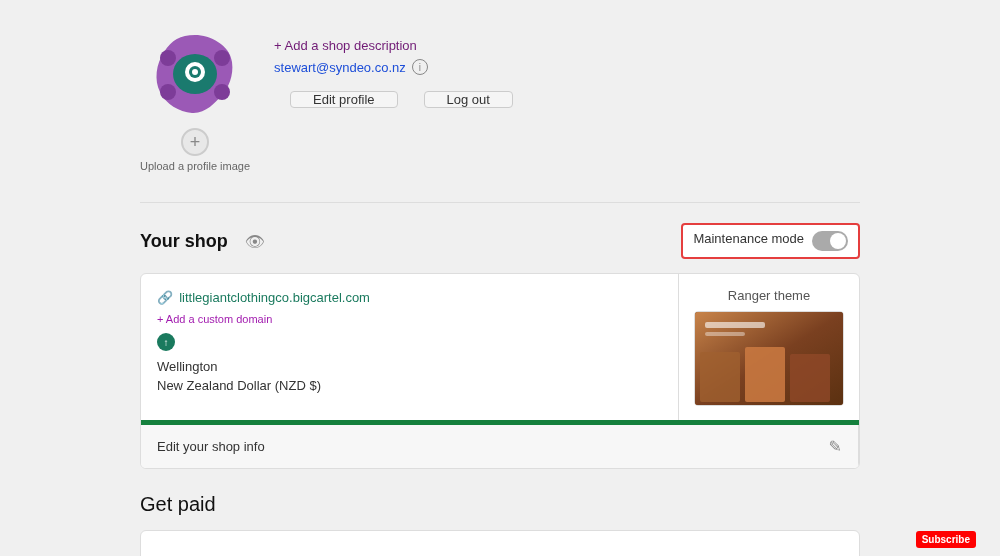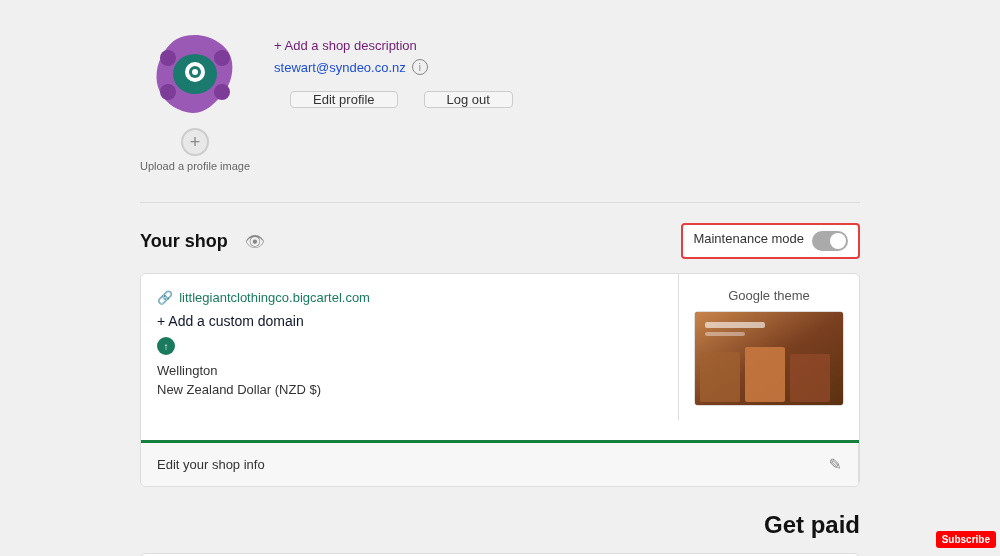--- a/index.html
+++ b/index.html
@@ -222,22 +222,22 @@
       display: flex;
       align-items: center;
       gap: 6px;
       color: #1a7a5e;
       font-size: 13px;
       text-decoration: none;
       margin-bottom: 8px;
     }
 
     .add-domain {
-      color: #0f172a;
-      font-size: 14px;
+      color: #a21caf;
+      font-size: 11px;
       margin-bottom: 8px;
     }
 
     .upgrade-row {
       display: flex;
       align-items: center;
       gap: 6px;
       margin-bottom: 8px;
     }
 
@@ -291,22 +291,21 @@
     .theme-preview-img {
       width: 100%;
       height: 100%;
       background: linear-gradient(135deg, #8B4513 0%, #D2691E 30%, #654321 60%, #A0522D 100%);
       position: relative;
     }
 
     
     .shop-actions {
       display: flex;
-      border-top: 3px solid #15803d;
-      margin-top: 20px;
+      border-top: 5px solid #15803d;
     }
 
     .action-item {
       flex: 1;
       display: flex;
       align-items: center;
       justify-content: space-between;
       padding: 12px 16px;
       cursor: pointer;
       background: #f7f7f7;
@@ -325,25 +324,24 @@
       color: #888;
       font-size: 16px;
     }
 
     
     .get-paid-section {
       margin-top: 24px;
     }
 
     .get-paid-title {
-      font-size: 24px;
-      font-weight: 700;
+      font-size: 20px;
+      font-weight: 400;
       color: #111;
       margin-bottom: 14px;
-      text-align: right;
     }
 
     .payment-card {
       background: white;
       border-radius: 6px;
       border: 1px solid #ddd;
       padding: 14px 16px;
       display: flex;
       align-items: center;
       gap: 12px;
@@ -351,21 +349,21 @@
 
     .dash-icon {
       color: #888;
       font-size: 18px;
     }
 
     
     .yt-badge {
       position: fixed;
       bottom: 8px;
-      right: 4px;
+      right: 24px;
       background: #ff0000;
       color: white;
       font-size: 10px;
       padding: 3px 6px;
       border-radius: 3px;
       font-weight: 600;
     }
   </style>
 </head>
 <body>
@@ -438,21 +436,21 @@
             <span>littlegiantclothingco.bigcartel.com</span>
           </a>
           <p class="add-domain">+ Add a custom domain</p>
           <div class="upgrade-row">
             <span class="upgrade-icon">↑</span>
           </div>
           <p class="location-text">Wellington</p>
           <p class="location-text">New Zealand Dollar (NZD $)</p>
         </div>
         <div class="theme-panel">
-          <span class="theme-label">Google theme</span>
+          <span class="theme-label">Ranger theme</span>
           <div class="theme-preview">
             <div class="theme-preview-img">
               
               <svg width="150" height="95" xmlns="http://www.w3.org/2000/svg">
                 <rect width="150" height="95" fill="#8B6347"></rect>
                 <rect x="0" y="0" width="150" height="95" fill="url(#rangerGrad)"></rect>
                 <defs>
                   <linearGradient id="rangerGrad" x1="0%" y1="0%" x2="100%" y2="100%">
                     <stop offset="0%" style="stop-color:#c8844a;stop-opacity:1"></stop>
                     <stop offset="50%" style="stop-color:#7a4020;stop-opacity:1"></stop>

